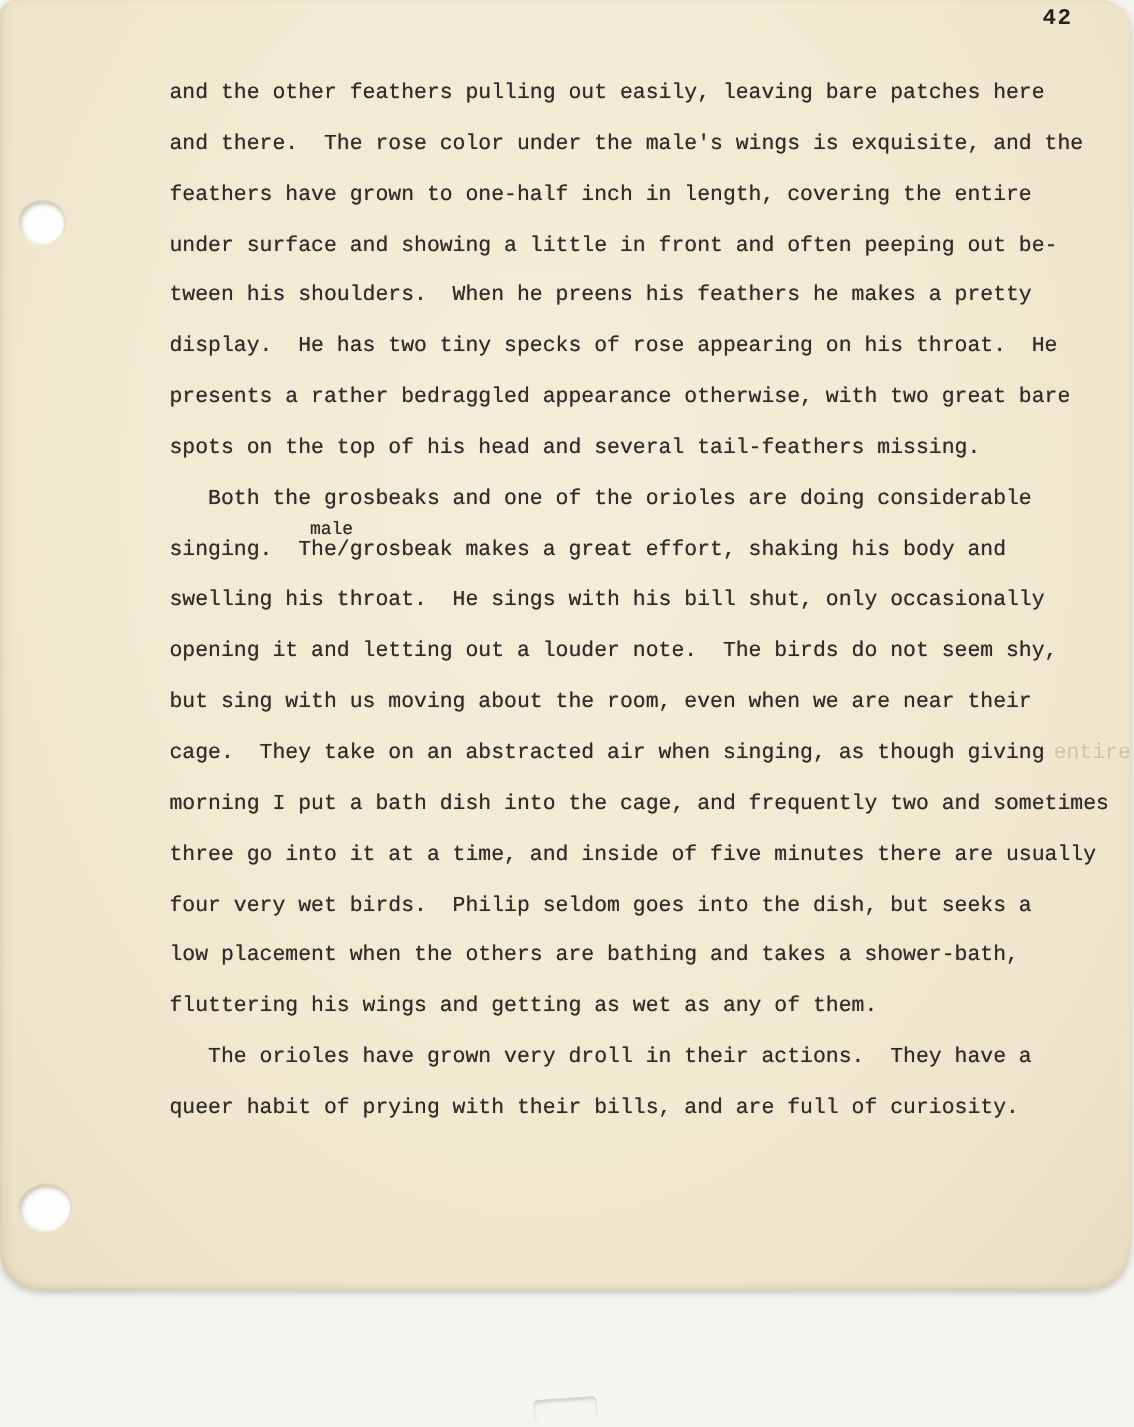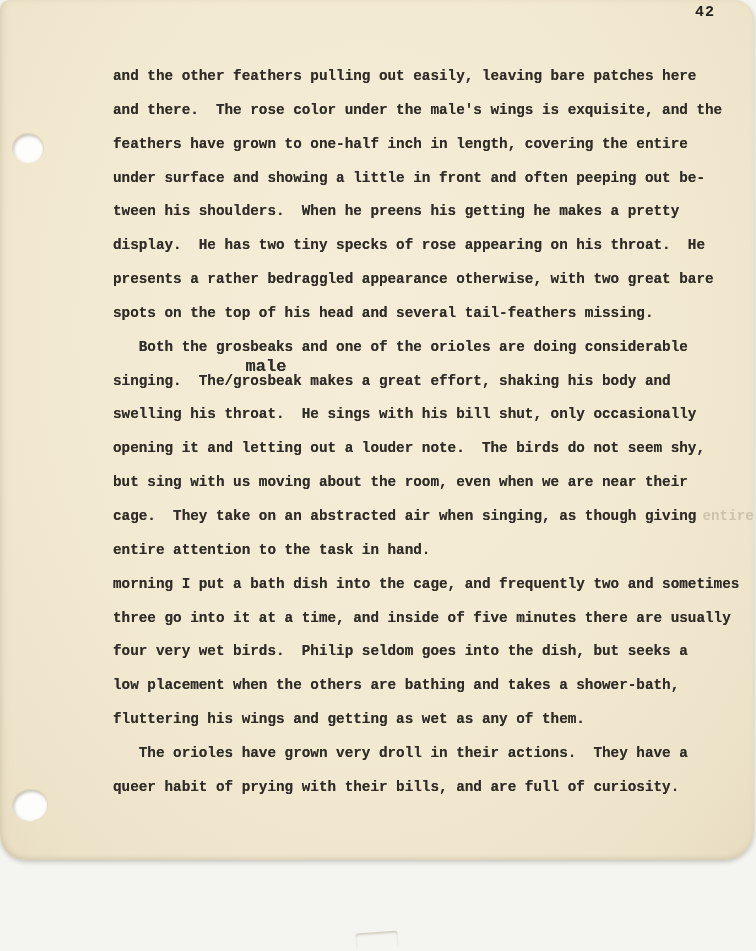--- a/index.html
+++ b/index.html
@@ -14,30 +14,29 @@
     border-radius:10px 20px 30px 26px;
     box-shadow:0 2px 4px rgba(60,50,30,.25), inset 4px 0 8px -4px rgba(140,125,95,.25), inset 0 -3px 6px -3px rgba(140,125,95,.3);
   }
   .page-number{
     position:absolute;left:695px;top:4px;
     font-size:15px;font-weight:bold;color:#25221d;
     letter-spacing:1px;
   }
   .text-block{
     position:absolute;left:113px;top:46px;width:640px;
-    font-size:14.3px;font-weight:bold;color:#2f2b26;
+    font-size:14.3px;font-weight:normal;color:#2f2b26;
     text-shadow:0 0 .5px rgba(47,43,38,.65);
-    margin-top:14px;
   }
   .line{
     position:relative;white-space:pre;
     height:33.85px;line-height:33.85px;
   }
   .insert{
-    position:absolute;top:-5px;line-height:14px;font-size:17px;
+    position:absolute;top:-5px;line-height:14px;font-size:12px;
   }
   .ghost{
     margin-left:6px;color:#c8bea6;text-shadow:none;opacity:.85;text-align:right;
   }
   .punch-hole{
     position:absolute;background:#fdfdfc;border-radius:50%;
     box-shadow:inset 1px 2px 3px rgba(150,138,108,.5), 0 1px 1px rgba(255,255,255,.9), 0 0 0 1px rgba(190,178,148,.35);
   }
   .hole-top{left:13px;top:134px;width:30px;height:28px;}
   .hole-bottom{left:13px;top:790px;width:34px;height:30px;transform:rotate(-8deg);}
@@ -50,31 +49,30 @@
 </head>
 <body>
 
 <div class="paper">
   <div class="page-number">42</div>
   <div class="text-block">
       <div class="line"><span>and the other feathers pulling out easily, leaving bare patches here</span></div>
       <div class="line"><span>and there.  The rose color under the male's wings is exquisite, and the</span></div>
       <div class="line"><span>feathers have grown to one-half inch in length, covering the entire</span></div>
       <div class="line"><span>under surface and showing a little in front and often peeping out be-</span></div>
-      <div class="line"><span>tween his shoulders.  When he preens his getting he makes a pretty</span></div>
+      <div class="line"><span>tween his shoulders.  When he preens his feathers he makes a pretty</span></div>
       <div class="line"><span>display.  He has two tiny specks of rose appearing on his throat.  He</span></div>
       <div class="line"><span>presents a rather bedraggled appearance otherwise, with two great bare</span></div>
       <div class="line"><span>spots on the top of his head and several tail-feathers missing.</span></div>
       <div class="line"><span>   Both the grosbeaks and one of the orioles are doing considerable</span></div>
       <div class="line"><span>singing.  The/grosbeak makes a great effort, shaking his body and</span><span class="insert" style="left: 13ch;">male</span></div>
       <div class="line"><span>swelling his throat.  He sings with his bill shut, only occasionally</span></div>
       <div class="line"><span>opening it and letting out a louder note.  The birds do not seem shy,</span></div>
       <div class="line"><span>but sing with us moving about the room, even when we are near their</span></div>
       <div class="line"><span>cage.  They take on an abstracted air when singing, as though giving</span><span class="ghost">entire</span></div>
-      <div class="line"><span>entire attention to the task in hand.</span></div>
       <div class="line"><span>morning I put a bath dish into the cage, and frequently two and sometimes</span></div>
       <div class="line"><span>three go into it at a time, and inside of five minutes there are usually</span></div>
       <div class="line"><span>four very wet birds.  Philip seldom goes into the dish, but seeks a</span></div>
       <div class="line"><span>low placement when the others are bathing and takes a shower-bath,</span></div>
       <div class="line"><span>fluttering his wings and getting as wet as any of them.</span></div>
       <div class="line"><span>   The orioles have grown very droll in their actions.  They have a</span></div>
       <div class="line"><span>queer habit of prying with their bills, and are full of curiosity.</span></div>
     </div>
   <div class="punch-hole hole-top"></div>
   <div class="punch-hole hole-bottom"></div>

